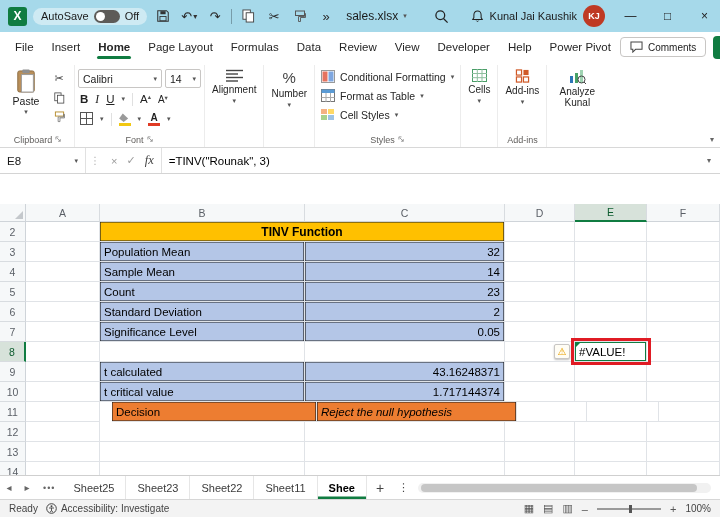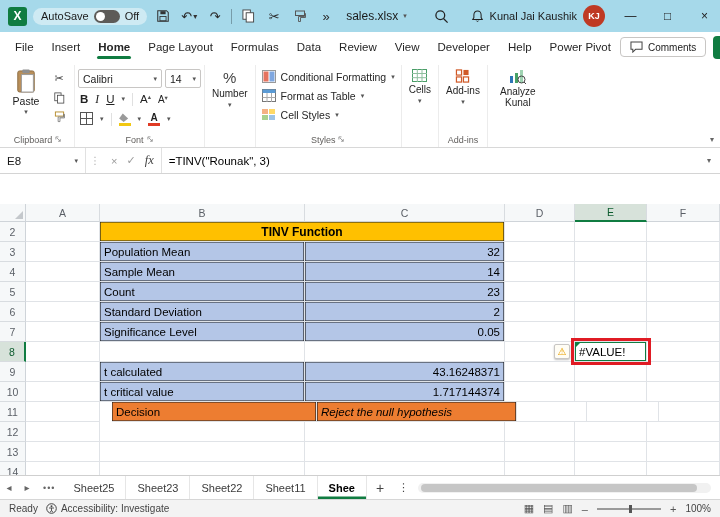--- a/index.html
+++ b/index.html
@@ -290,20 +290,34 @@
         </div>
       </div>
       <div class="rlabel">
         <span>Font</span>
         <svg width="7" height="7" viewBox="0 0 8 8">
             <path d="M1 1h3M1 1v3M2 2l4 4M6 3.5V6H3.5" fill="none" stroke="#888" stroke-width=".9"></path>
           </svg>
       </div>
     </div>
 
+    <div class="rgroup">
+      <div class="rbody">
+        <div class="collapsed-btn">
+          <svg width="17" height="13" viewBox="0 0 17 13">
+              <line x1="0" y1="1.5" x2="17" y2="1.5" stroke="#444" stroke-width="1.4"></line>
+              <line x1="0" y1="5" x2="12" y2="5" stroke="#444" stroke-width="1.4"></line>
+              <line x1="0" y1="8.5" x2="17" y2="8.5" stroke="#444" stroke-width="1.4"></line>
+              <line x1="0" y1="12" x2="12" y2="12" stroke="#444" stroke-width="1.4"></line>
+            </svg>
+          <span>Alignment</span>
+          <span class="caret">▾</span>
+        </div>
+      </div>
+    </div>
 
     <div class="rgroup">
       <div class="rbody">
         <div class="collapsed-btn">
           <span style="font-size:15px; color:#444;">%</span>
           <span>Number</span>
           <span class="caret">▾</span>
         </div>
       </div>
     </div>

